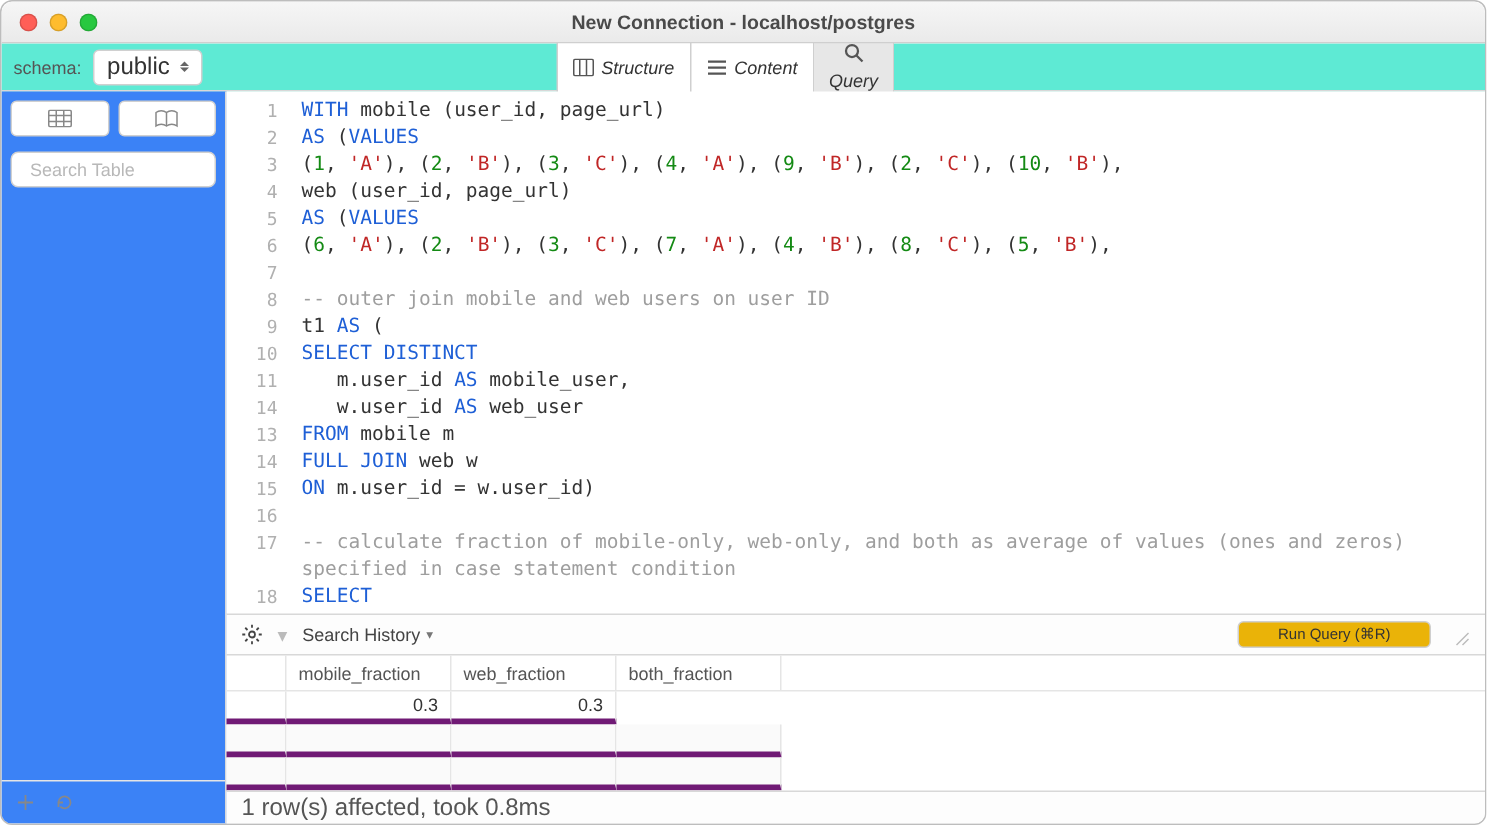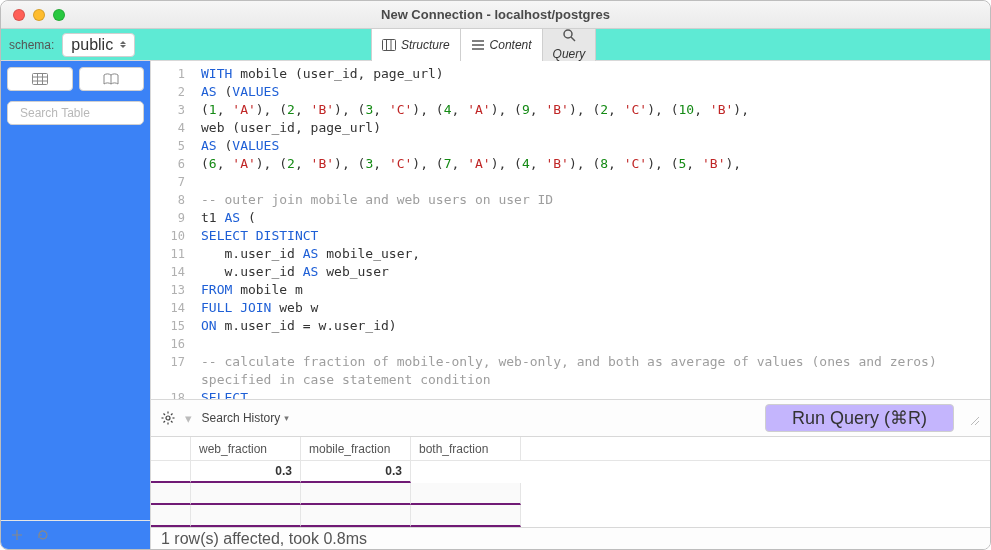--- a/index.html
+++ b/index.html
@@ -40,27 +40,27 @@
   .gutter div { height: 18px; }
   .code { padding: 4px 8px; line-height: 18px; white-space: pre; color: #333; overflow: hidden; flex: 1; }
   .code .row { height: 18px; }
   .kw { color: #1e5fd6; }
   .str { color: #c02626; }
   .num { color: #148a14; }
   .cmt { color: #9e9e9e; }
   .settings-bar { display: flex; align-items: center; padding: 4px 10px; border-top: 1px solid #d8d8d8; background: #fdfdfd; gap: 10px; }
   .gear { font-size: 13px; color: #444; }
   .qh { font-size: 12px; color: #444; display: flex; align-items: center; gap: 4px; }
-  .runbtn { margin-left: auto; font-size: 18px; color: #333; background: #c4b5fd; border: 1px solid #cfcfcf; border-radius: 4px; padding: 2px 26px; text-align: center; }
+  .runbtn { margin-left: auto; font-size: 10px; color: #333; background: #eab308; border: 1px solid #cfcfcf; border-radius: 4px; padding: 2px 26px; text-align: center; }
   .resize-handle { width: 16px; height: 16px; display: flex; align-items: flex-end; justify-content: flex-end; color: #bbb; font-size: 10px; }
   .results { border-top: 1px solid #d8d8d8; background: #fff; }
   .results-head { display: flex; height: 24px; border-bottom: 1px solid #e5e5e5; font-size: 12px; color: #555; }
   .results-head .cell { width: 110px; border-right: 1px solid #e5e5e5; display: flex; align-items: center; padding: 0 8px; }
   .results-row { display: flex; height: 22px; font-size: 12px; }
-  .results-row .cell { width: 110px; border-right: 1px solid #e5e5e5; border-bottom: 2px solid #701a75; display: flex; align-items: center; justify-content: flex-end; padding: 0 8px; font-weight: bold; }
+  .results-row .cell { width: 110px; border-right: 1px solid #e5e5e5; border-bottom: 4px solid #701a75; display: flex; align-items: center; justify-content: flex-end; padding: 0 8px; }
   .results-row.empty .cell { background: #fafafa; }
   .first-col { width: 40px !important; justify-content: center !important; }
   .statusbar { height: 22px; border-top: 1px solid #d8d8d8; display: flex; align-items: center; padding: 0 10px; font-size: 16px; color: #555; background: #fdfdfd; text-align: right; }
   svg { display: block; }
 </style>
 </head>
 <body>
 
 <div class="window">
 
@@ -206,22 +206,22 @@
           <svg width="12" height="12" viewBox="0 0 12 12">
               <line x1="3" y1="11" x2="11" y2="3" stroke="#bbb"></line>
               <line x1="7" y1="11" x2="11" y2="7" stroke="#bbb"></line>
             </svg>
         </div>
       </div>
 
       <div class="results">
         <div class="results-head" id="results-head">
             <div class="cell first-col"></div>
+            <div class="cell">mobile_fraction</div>
             <div class="cell">web_fraction</div>
-            <div class="cell">mobile_fraction</div>
             <div class="cell">both_fraction</div>
           </div>
         <div id="results-body">
             <div class="results-row">
               <div class="cell first-col"></div>
               <div class="cell">0.3</div>
               <div class="cell">0.3</div>
             </div>
             <div class="results-row empty">
               <div class="cell first-col"></div>

